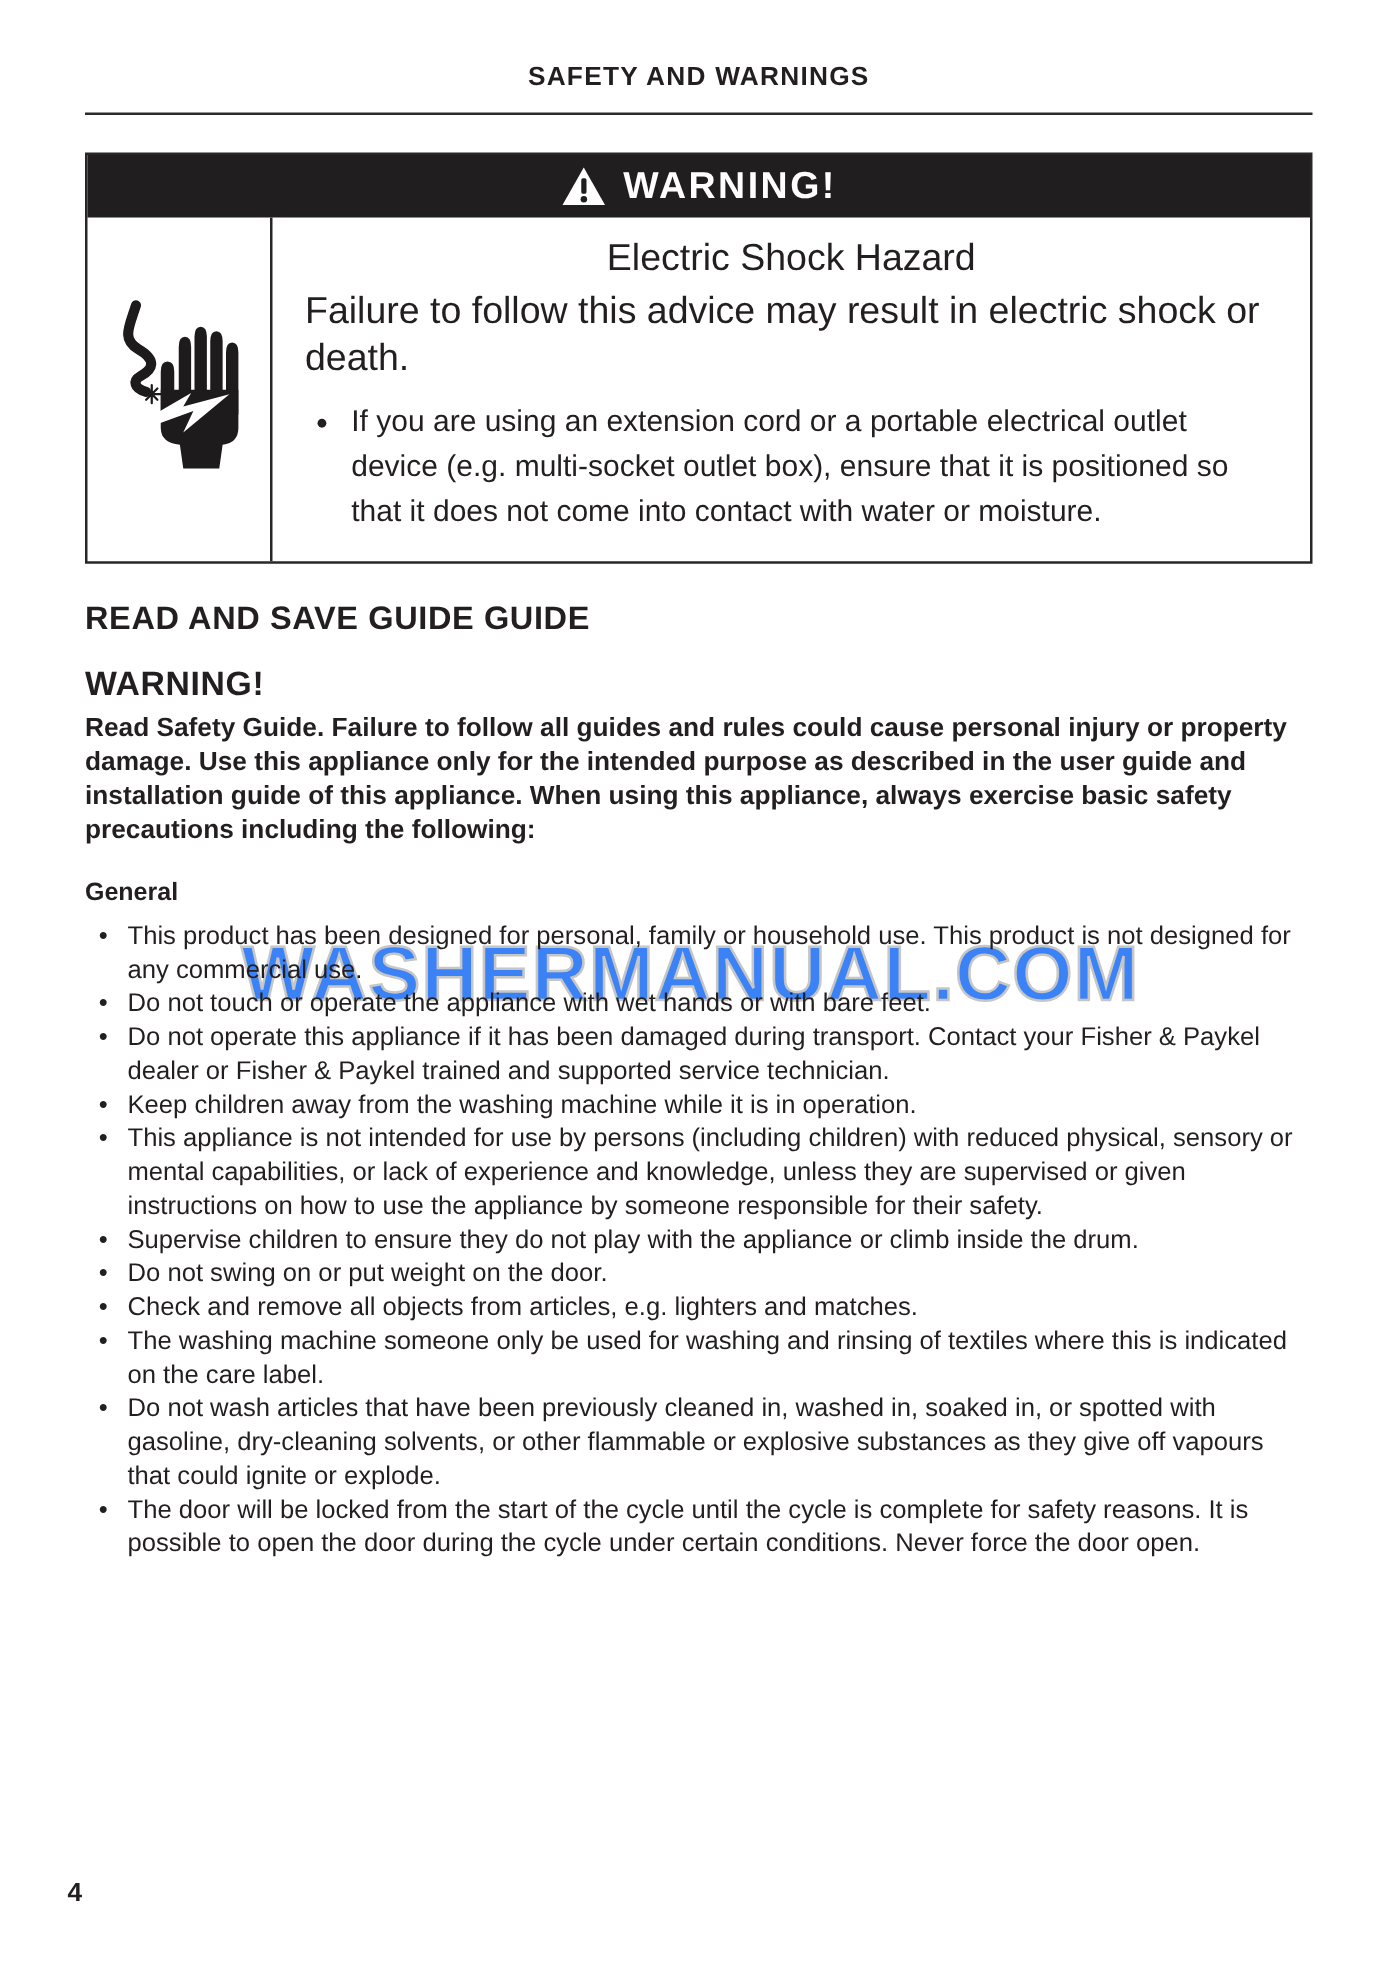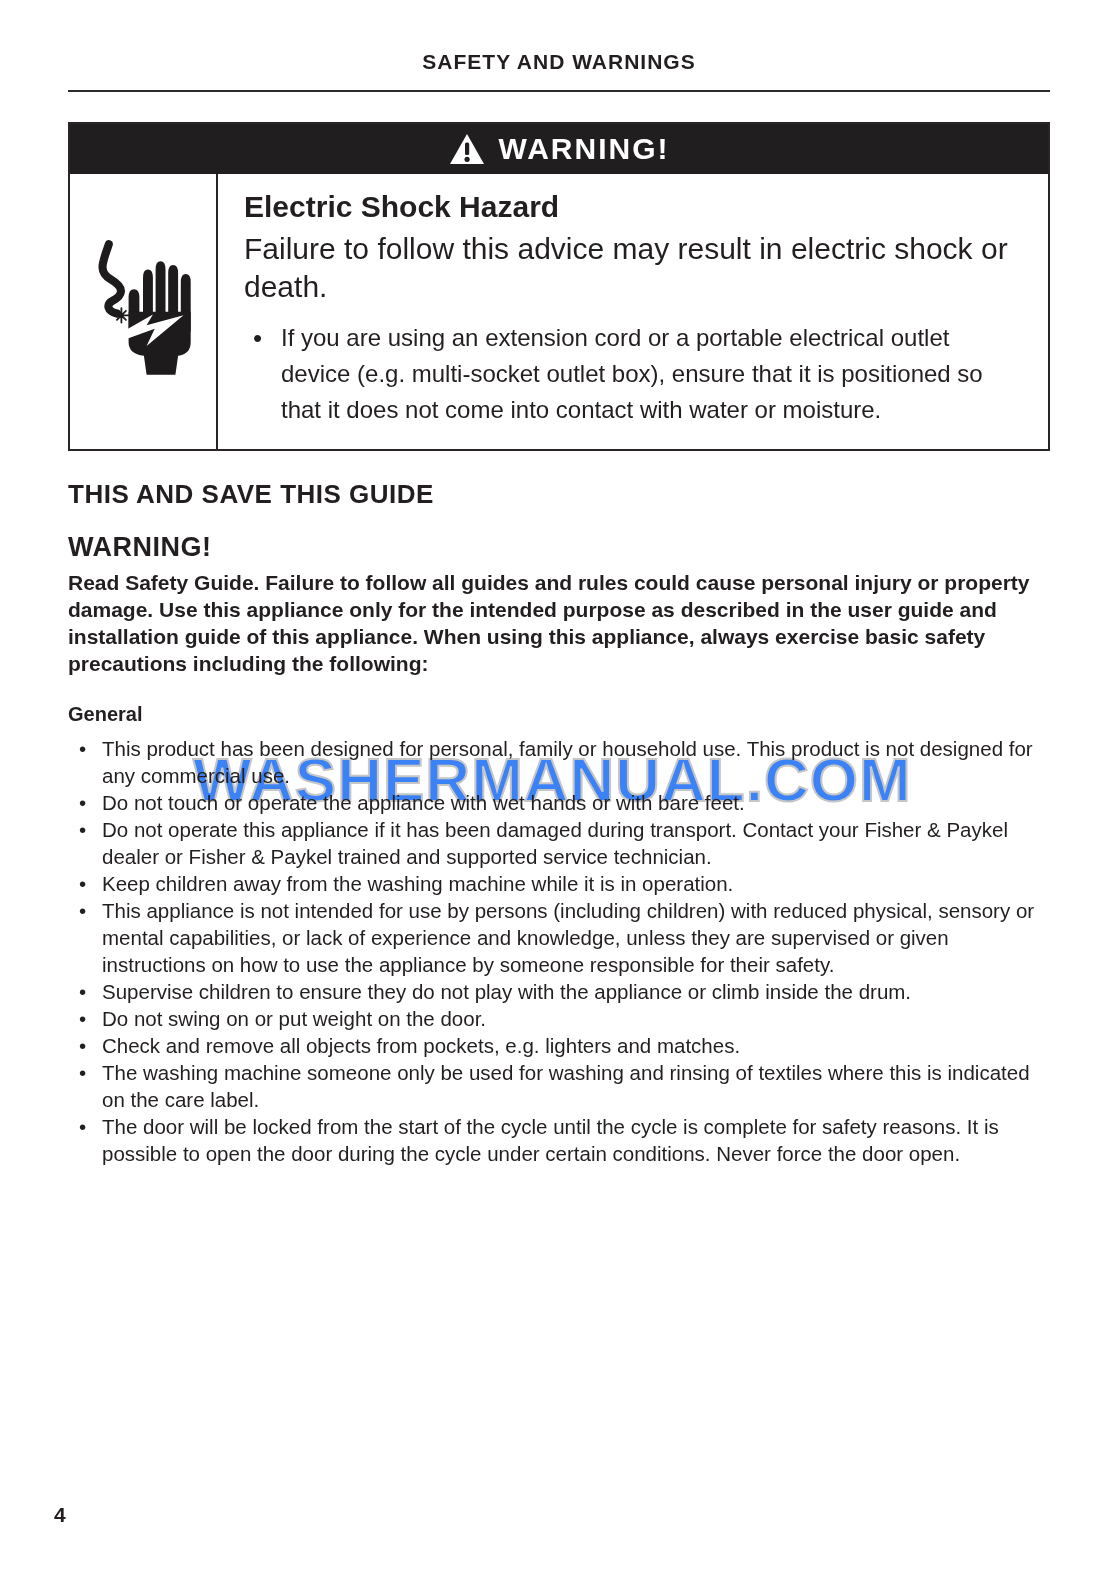--- a/index.html
+++ b/index.html
@@ -44,21 +44,21 @@
     font-size: 30px; font-weight: 700; letter-spacing: 2px;
   }
   .warnbox-banner svg { display: block; }
   .warnbox-body { display: flex; }
   .warnbox-iconcell {
     width: 148px; flex: 0 0 148px;
     border-right: 2px solid #2b2626;
     display: flex; align-items: center; justify-content: center;
   }
   .warnbox-textcell { flex: 1; padding: 14px 26px 18px 26px; }
-  .hazard-title { font-size: 30px; font-weight: 700; line-height: 1.25; margin-bottom: 4px; }
+  .hazard-title { font-size: 30px; font-weight: 400; line-height: 1.25; margin-bottom: 4px; text-align: center; }
   .hazard-subtitle { font-size: 30px; font-weight: 500; line-height: 38px; margin-bottom: 14px; }
   .hazard-list { list-style: none; margin: 3px; padding: 0; font-size: 24px; line-height: 36px; }
   .hazard-list li { position: relative; padding-left: 34px; }
   .hazard-list li::before { content: "\2022"; position: absolute; left: 6px; top: 0; font-size: 26px; }
 
   
   h2.read-save { margin: 28px 0 0 0; font-size: 26px; font-weight: 700; letter-spacing: 0.5px; }
   h3.warning-heading { margin: 22px 0 6px 0; font-size: 27px; font-weight: 700; letter-spacing: 0.5px; }
   p.intro { margin: 0; font-size: 21px; font-weight: 700; line-height: 27px; }
   h4.general-heading { margin: 26px 0 9px 0; font-size: 20px; font-weight: 700; }
@@ -119,35 +119,36 @@
         <div class="warnbox-textcell">
           <div class="hazard-title">Electric Shock Hazard</div>
           <div class="hazard-subtitle">Failure to follow this advice may result in electric shock or death.</div>
           <ul class="hazard-list">
             <li>If you are using an extension cord or a portable electrical outlet device (e.g. multi-socket outlet box), ensure that it is positioned so that it does not come into contact with water or moisture.</li>
           </ul>
         </div>
       </div>
     </section>
 
-    <h2 class="read-save">THIS AND SAVE THIS GUIDE</h2>
+    <h2 class="read-save">READ AND SAVE GUIDE GUIDE</h2>
     <h3 class="warning-heading">WARNING!</h3>
     <p class="intro">Read Safety Guide. Failure to follow all guides and rules could cause personal injury or property damage. Use this appliance only for the intended purpose as described in the user guide and installation guide of this appliance. When using this appliance, always exercise basic safety precautions including the following:</p>
 
     <h4 class="general-heading">General</h4>
     <ul class="general-list">
       <li>This product has been designed for personal, family or household use. This product is not designed for any commercial use.</li>
       <li>Do not touch or operate the appliance with wet hands or with bare feet.</li>
       <li>Do not operate this appliance if it has been damaged during transport. Contact your Fisher &amp; Paykel dealer or Fisher &amp; Paykel trained and supported service technician.</li>
       <li>Keep children away from the washing machine while it is in operation.</li>
       <li>This appliance is not intended for use by persons (including children) with reduced physical, sensory or mental capabilities, or lack of experience and knowledge, unless they are supervised or given instructions on how to use the appliance by someone responsible for their safety.</li>
       <li>Supervise children to ensure they do not play with the appliance or climb inside the drum.</li>
       <li>Do not swing on or put weight on the door.</li>
-      <li>Check and remove all objects from pockets, e.g. lighters and matches.</li>
+      <li>Check and remove all objects from articles, e.g. lighters and matches.</li>
       <li>The washing machine someone only be used for washing and rinsing of textiles where this is indicated on the care label.</li>
+      <li>Do not wash articles that have been previously cleaned in, washed in, soaked in, or spotted with gasoline, dry-cleaning solvents, or other flammable or explosive substances as they give off vapours that could ignite or explode.</li>
       <li>The door will be locked from the start of the cycle until the cycle is complete for safety reasons. It is possible to open the door during the cycle under certain conditions. Never force the door open.</li>
     </ul>
 
   </div>
 
   <div class="pageno">4</div>
 
 </div>
 
 </body></html>

